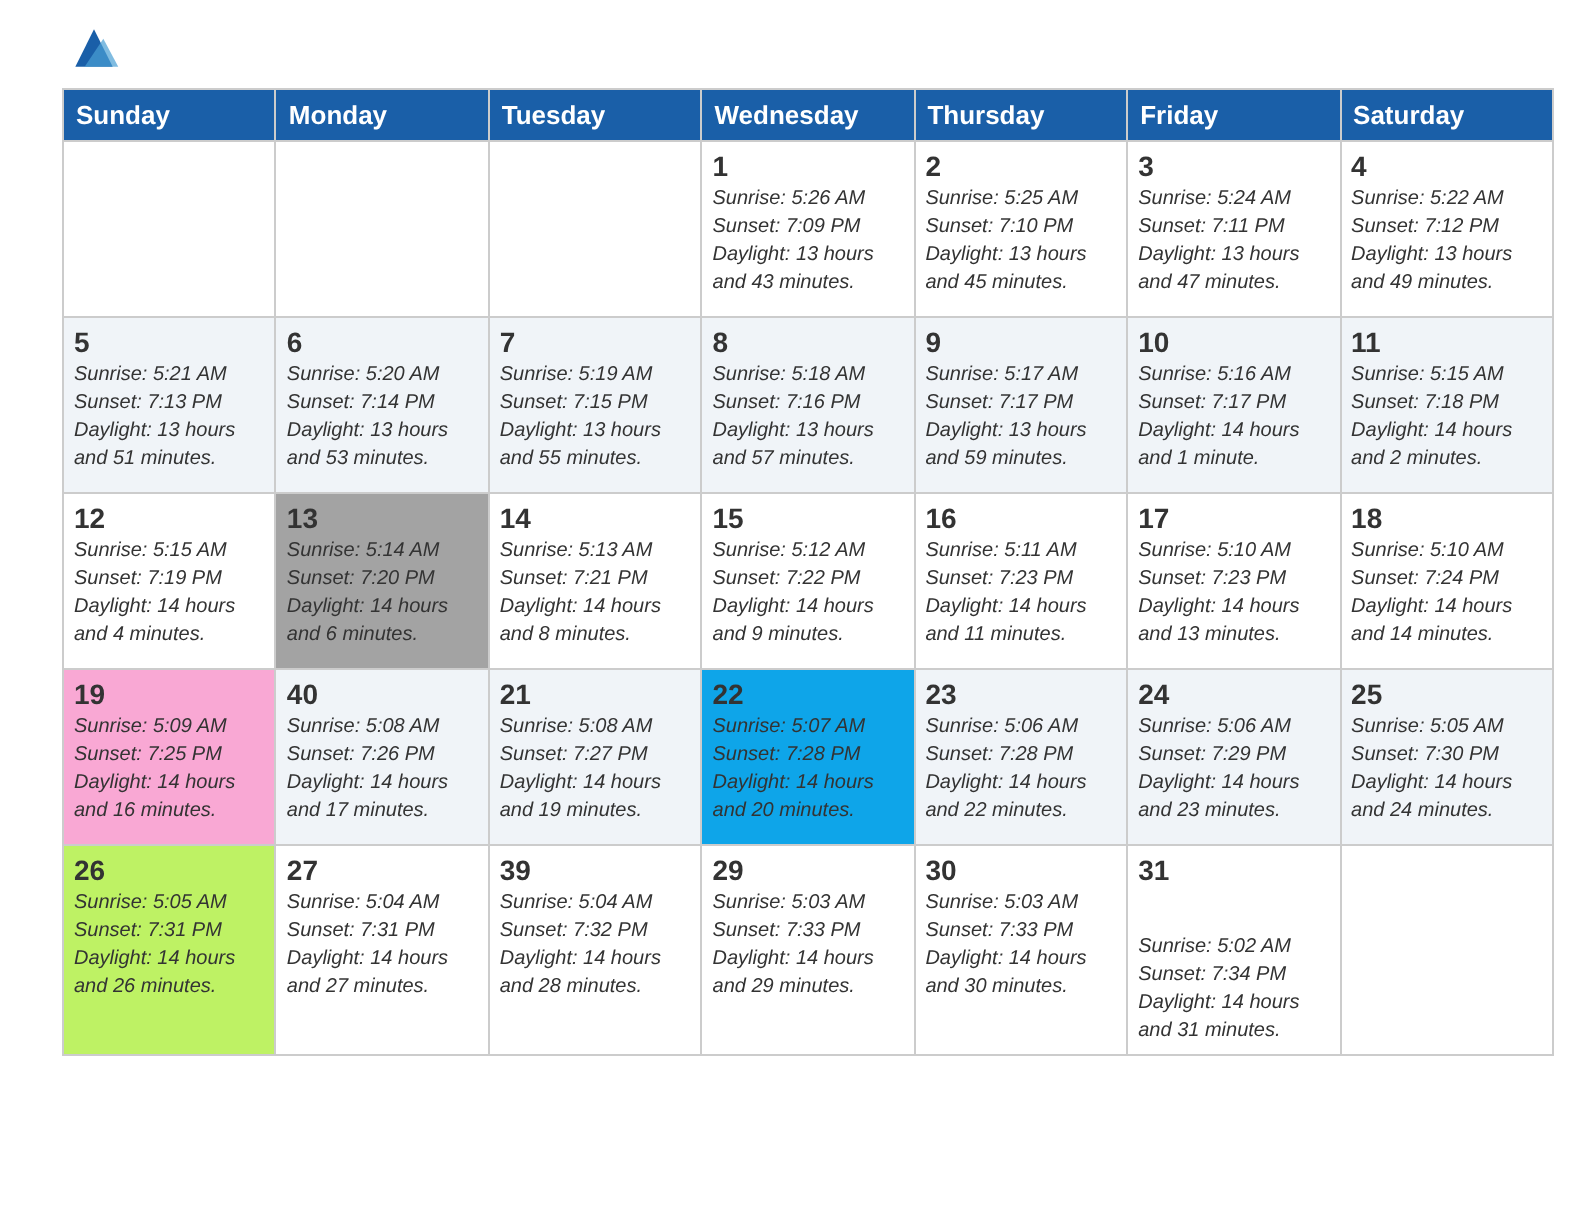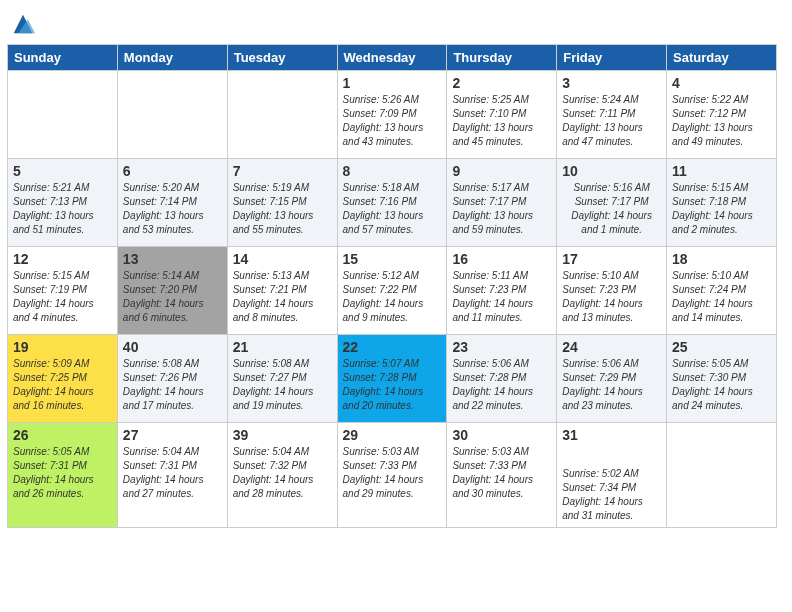--- a/index.html
+++ b/index.html
@@ -5,21 +5,21 @@
     * { margin: 0; padding: 0; box-sizing: border-box; }
     body {
       font-family: Arial, sans-serif;
       background: #fff;
       width: 792px;
       height: 612px;
       overflow: hidden;
     }
     .container {
       width: 792px;
-      padding: 10px 15px 5px 7px;
+      padding: 10px 15px 5px 31px;
     }
     .header {
       display: flex;
       justify-content: space-between;
       align-items: flex-start;
       margin-bottom: 6px;
     }
     .logo {
       display: flex;
       align-items: center;
@@ -194,21 +194,21 @@
           </td>
           <td style="background-color: rgb(240, 244, 248);">
             <div class="day-num">9</div>
             <div class="day-info" style="white-space: pre-line;">Sunrise: 5:17 AM
 Sunset: 7:17 PM
 Daylight: 13 hours
 and 59 minutes.</div>
           </td>
           <td style="background-color: rgb(240, 244, 248);">
             <div class="day-num">10</div>
-            <div class="day-info" style="white-space: pre-line; text-align: center;">Sunrise: 5:16 AM
+            <div class="day-info" style="white-space: pre-line;">Sunrise: 5:16 AM
 Sunset: 7:17 PM
 Daylight: 14 hours
 and 1 minute.</div>
           </td>
           <td style="background-color: rgb(240, 244, 248);">
             <div class="day-num">11</div>
             <div class="day-info" style="white-space: pre-line;">Sunrise: 5:15 AM
 Sunset: 7:18 PM
 Daylight: 14 hours
 and 2 minutes.</div>
@@ -259,21 +259,21 @@
           </td>
           <td style="background-color: rgb(255, 255, 255);">
             <div class="day-num">18</div>
             <div class="day-info" style="white-space: pre-line;">Sunrise: 5:10 AM
 Sunset: 7:24 PM
 Daylight: 14 hours
 and 14 minutes.</div>
           </td>
         </tr>
         <tr>
-          <td style="background-color: #fde047;">
+          <td style="background-color: #f9a8d4;">
             <div class="day-num">19</div>
             <div class="day-info" style="white-space: pre-line;">Sunrise: 5:09 AM
 Sunset: 7:25 PM
 Daylight: 14 hours
 and 16 minutes.</div>
           </td>
           <td style="background-color: rgb(240, 244, 248);">
             <div class="day-num">40</div>
             <div class="day-info" style="white-space: pre-line;">Sunrise: 5:08 AM
 Sunset: 7:26 PM

